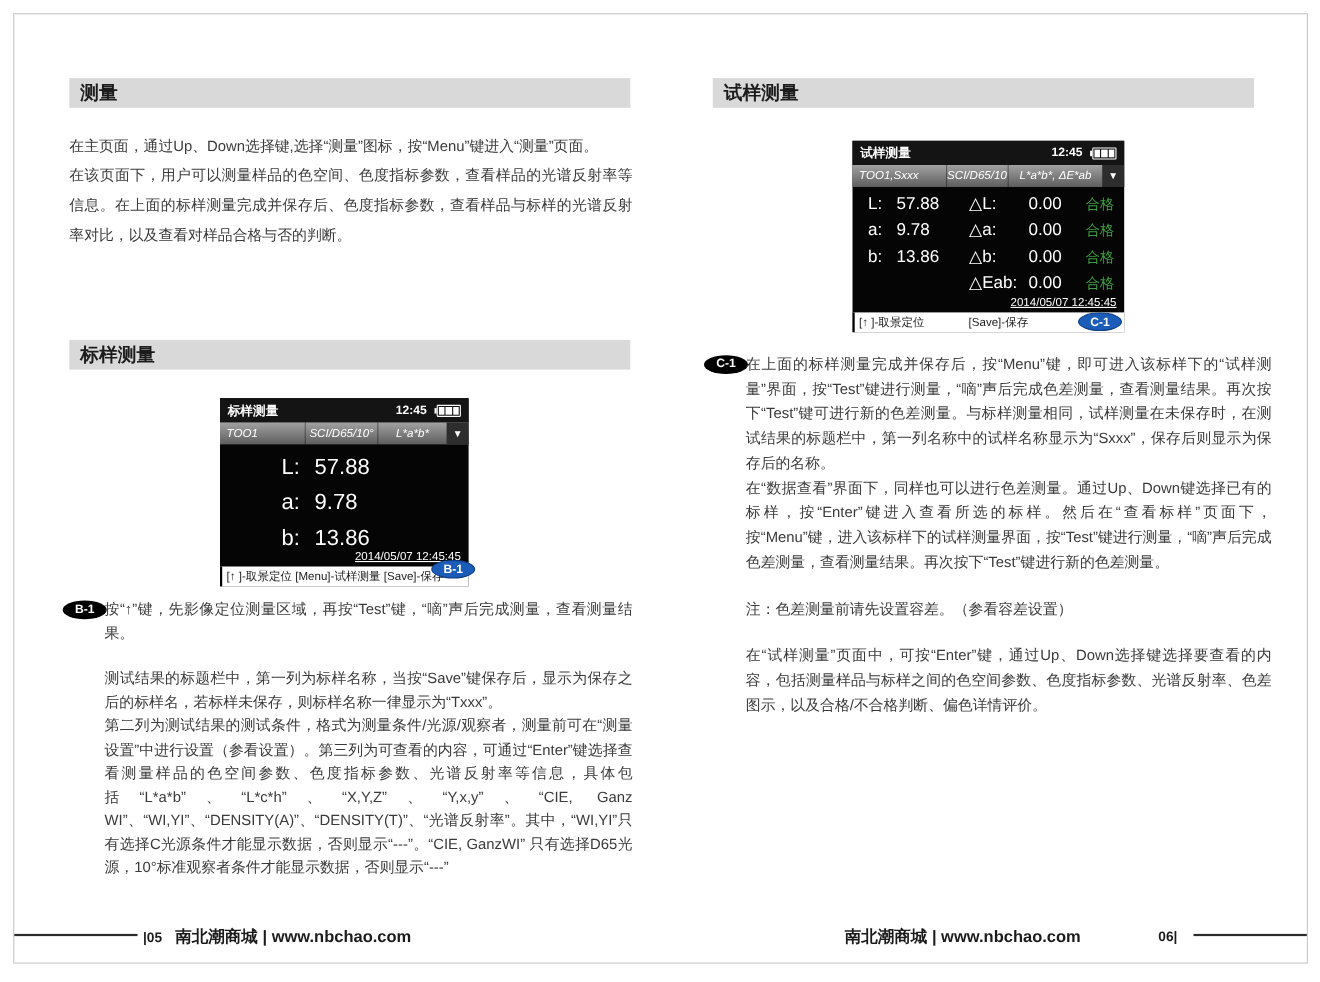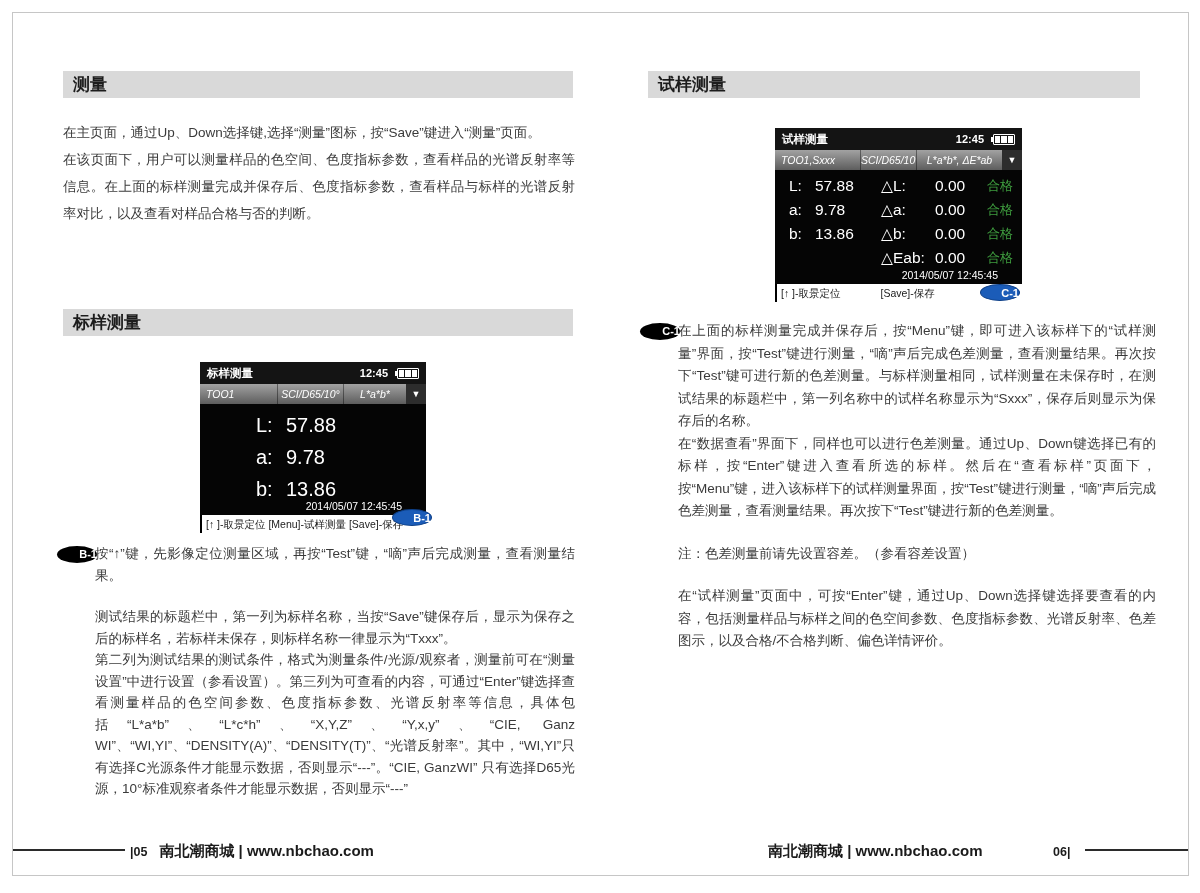--- a/index.html
+++ b/index.html
@@ -23,42 +23,42 @@
   .battery{position:relative;display:inline-flex;gap:1px;width:22px;height:11px;border:1px solid #fff;
            border-radius:1px;padding:1px;box-sizing:border-box;margin-left:5px;}
   .battery i{flex:1;background:#fff;}
   .battery::before{content:"";position:absolute;left:-3px;top:2px;width:2px;height:5px;background:#fff;}
   .scr-cols{height:20px;background:linear-gradient(#a2a2a2,#5d5d5d);display:flex;color:#fff;
             font-size:10.5px;line-height:20px;}
   .scr-cols .c{border-right:1px solid rgba(0,0,0,0.4);box-sizing:border-box;white-space:nowrap;overflow:hidden;font-style:italic;}
   .scr-cols .c1{padding-left:6px;}
   .scr-cols .c2,.scr-cols .c3{text-align:center;}
   .scr-arrow{width:20px;background:#2d2d2d;color:#fff;text-align:center;font-size:9px;line-height:20px;}
-  .scr-date{height:16px;color:#fff;font-size:10.5px;text-align:right;padding-right:24px;line-height:14px;}
+  .scr-date{height:16px;color:#fff;font-size:10.5px;text-align:right;padding-right:7px;line-height:14px;text-decoration:underline;}
   .scr-cap{background:#fff;color:#1a1a1a;font-size:10.5px;height:18px;line-height:18px;
            border-left:2px solid #000;padding-left:4px;white-space:nowrap;}
   .scr-cap.flexcap{display:flex;gap:40px;}
 
   
   .lbody{height:95px;box-sizing:border-box;padding:10px 0 0 56px;display:flex;flex-direction:column;gap:10px;}
   .lrow{display:flex;color:#fff;font-size:20px;line-height:22px;}
   .lrow .lab{width:30px;}
 
   
   .rbody{height:98px;box-sizing:border-box;padding:7px 0 0 14px;display:flex;flex-direction:column;gap:7px;}
   .rrow{display:flex;color:#fff;font-size:15.5px;line-height:17px;}
   .rrow .lab{width:26px;}
   .rrow .val{width:66px;}
   .rrow .dlab{width:54px;}
   .rrow .dval{width:52px;}
   .rrow .st{font-size:13px;color:#3f9e3f;line-height:17px;}
 
   
   .badge{width:40px;height:17px;border-radius:50%;color:#fff;font-size:11px;font-weight:bold;
-         text-align:right;line-height:17px;display:inline-block;}
+         text-align:center;line-height:17px;display:inline-block;}
   .badge-blue{position:absolute;background:#1b5cb8;border:1px solid #0e3f86;box-sizing:border-box;}
   .badge-black{background:#000;}
 
   
   .noteblock{position:absolute;font-size:13.5px;line-height:21.5px;color:#3a3a3a;text-align:justify;}
   .noteblock p{margin:0;}
   .noteblock p.gap{margin-top:20px;}
   .notebadge{position:absolute;}
 
   
@@ -69,21 +69,21 @@
 </style>
 </head>
 <body>
 
 <div class="page">
   <div class="frame"></div>
 
   <div class="sec-h" style="left:63px;top:71px;width:510px;">测量</div>
 
   <div class="para" style="left:63px;top:119px;width:512px;">
-    <p>在主页面，通过Up、Down选择键,选择“测量”图标，按“Save”键进入“测量”页面。</p>
+    <p>在主页面，通过Up、Down选择键,选择“测量”图标，按“Menu”键进入“测量”页面。</p>
     <p>在该页面下，用户可以测量样品的色空间、色度指标参数，查看样品的光谱反射率等信息。在上面的标样测量完成并保存后、色度指标参数，查看样品与标样的光谱反射率对比，以及查看对样品合格与否的判断。</p>
   </div>
 
   <div class="sec-h" style="left:63px;top:309px;width:510px;">标样测量</div>
 
   <div class="scr" style="left:200px;top:362px;width:226px;">
     <div class="scr-title">
       <span class="t">标样测量</span>
       <span class="time">12:45</span>
       <span class="battery">

